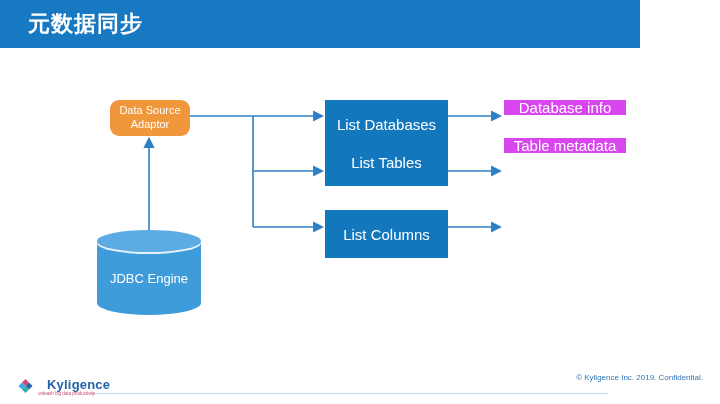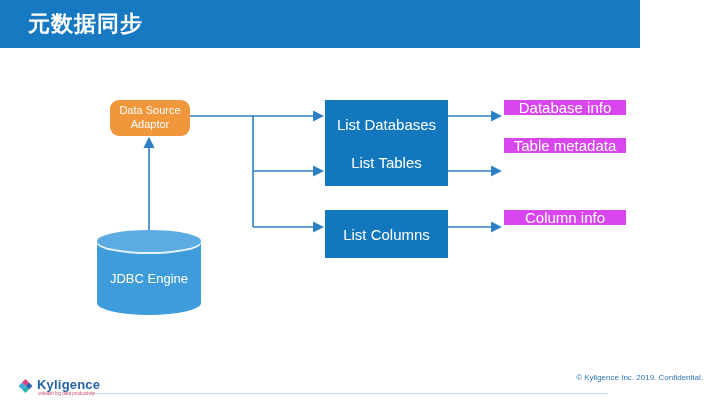--- a/index.html
+++ b/index.html
@@ -47,21 +47,21 @@
     box-shadow:0 2px 0 rgba(255,255,255,0.85);
   }
   .cyl-label {
     position:absolute; left:0; top:30px; width:100%; text-align:center;
     color:#ffffff; font-size:13px;
   }
   
   .footer-logo { position:absolute; left:18px; top:377px; z-index:2; }
   .logo-icon { position:absolute; left:0; top:2px; }
   .logo-text {
-    position:absolute; left:19px; top:0; font-size:13px; font-weight:bold;
+    position:absolute; left:29px; top:0; font-size:13px; font-weight:bold;
     color:#2563A8; letter-spacing:0.2px; white-space:nowrap;
   }
   .logo-tagline {
     position:absolute; left:20px; top:14px; font-size:4.5px; color:#C94A73;
     white-space:nowrap;
   }
   .footer-line {
     position:absolute; left:90px; top:393px; width:518px; height:1px;
     background:#C5D6E8;
   }
@@ -108,23 +108,20 @@
   <div class="node action-box row2">
     <span>List Columns</span>
   </div>
 
   <div class="node result-box row0">
     <span>Database info</span>
   </div>
   <div class="node result-box row1">
     <span>Table metadata</span>
   </div>
-  <div class="node result-box row2">
-    <span>Column info</span>
-  </div>
 
   <div class="cylinder">
     <div class="cyl-top"></div>
     <div class="cyl-label">JDBC Engine</div>
   </div>
 
   <div class="footer-logo">
     <svg class="logo-icon" width="15" height="15" viewBox="0 0 15 15">
       <polygon points="7.5,0 11,3.5 7.5,7 4,3.5" fill="#E0407E"></polygon>
       <polygon points="11,3.5 14.5,7 11,10.5 7.5,7" fill="#2D62AE"></polygon>

